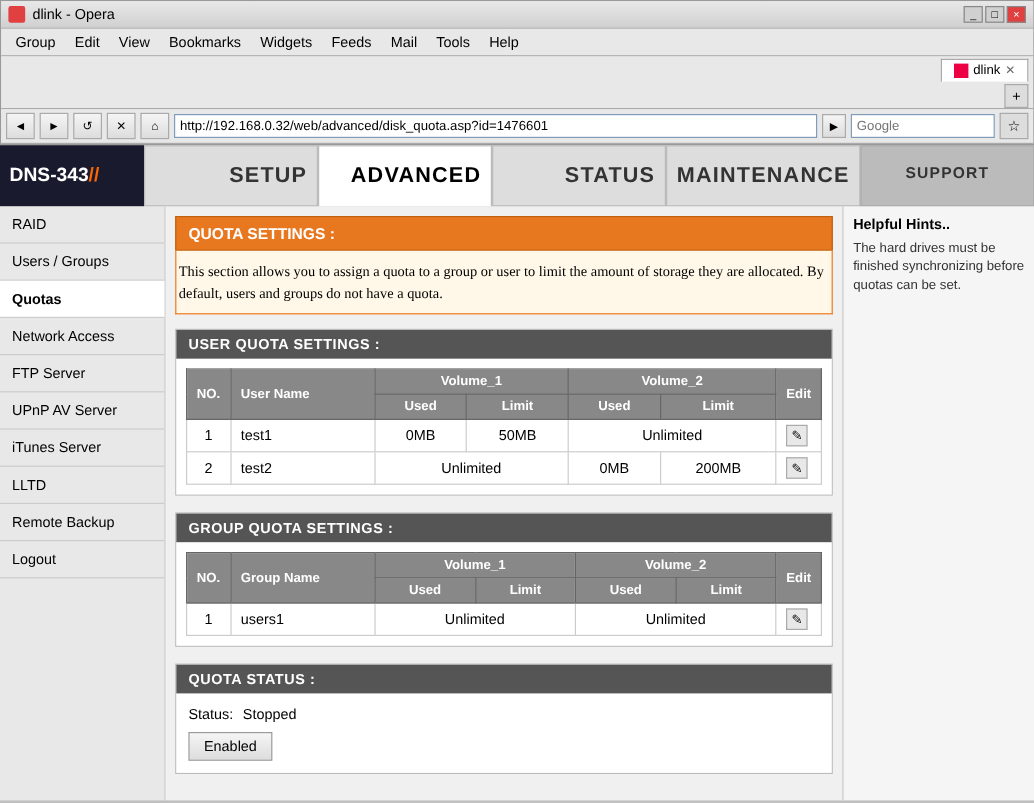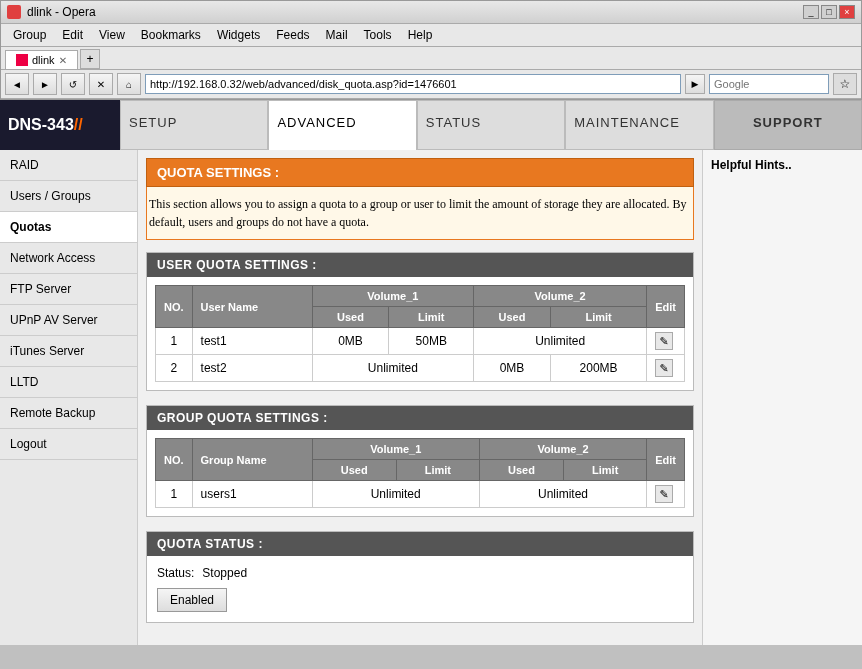--- a/index.html
+++ b/index.html
@@ -11,32 +11,32 @@
     .title-buttons { display: flex; gap: 2px; }
     .title-btn { width: 16px; height: 14px; background: #d0d0d0; border: 1px solid #888; font-size: 9px; cursor: pointer; display: flex; align-items: center; justify-content: center; }
     .menu-bar { display: flex; gap: 0; padding: 2px 4px; background: #e8e8e8; border-bottom: 1px solid #aaa; }
     .menu-item { padding: 2px 8px; font-size: 12px; cursor: pointer; }
     .toolbar { display: flex; align-items: center; padding: 3px 4px; background: #e8e8e8; border-bottom: 1px solid #aaa; gap: 4px; }
     .nav-btn { width: 24px; height: 22px; background: linear-gradient(to bottom, #f5f5f5, #ddd); border: 1px solid #aaa; cursor: pointer; display: flex; align-items: center; justify-content: center; font-size: 10px; }
     .address-bar { flex: 1; display: flex; align-items: center; gap: 4px; }
     .address-input { flex: 1; height: 20px; border: 1px solid #7f9db9; padding: 2px 4px; font-size: 11px; background: white; }
     .go-btn { width: 20px; height: 20px; background: linear-gradient(to bottom, #f5f5f5, #ddd); border: 1px solid #aaa; cursor: pointer; font-size: 9px; }
     .search-input { width: 120px; height: 20px; border: 1px solid #7f9db9; padding: 2px 4px; font-size: 11px; }
-    .tab-bar { display: flex; padding: 2px 4px 0; background: #e8e8e8; border-bottom: 1px solid #aaa; gap: 2px; align-items: flex-end; }
+    .tab-bar { display: flex; padding: 2px 4px 0; background: #e8e8e8; border-bottom: 1px solid #aaa; gap: 2px; align-items: flex-end; flex-direction: column; }
     .browser-tab { padding: 3px 10px; background: linear-gradient(to bottom, #f5f5f5, #e0e0e0); border: 1px solid #aaa; border-bottom: none; font-size: 11px; cursor: pointer; display: flex; align-items: center; gap: 4px; }
     .browser-tab.active { background: white; }
     .tab-close { font-size: 10px; color: #666; }
     .fav-icon { width: 12px; height: 12px; background: #e04; display: inline-block; }
 
     
     .page-container { display: flex; flex-direction: column; height: 536px; background: #c0c0c0; }
     .header { display: flex; background: #ddd; }
     .logo-area { width: 120px; background: #1a1a2e; display: flex; align-items: center; padding: 8px; color: white; font-size: 18px; font-weight: bold; min-height: 50px; }
     .nav-tabs { display: flex; flex: 1; }
-    .nav-tab { flex: 1; padding: 14px 8px; text-align: left; font-size: 13px; font-weight: normal; color: #333; background: #ddd; border: 1px solid #bbb; cursor: pointer; letter-spacing: 1px; }
+    .nav-tab { flex: 1; padding: 14px 8px; text-align: right; font-size: 18px; font-weight: bold; color: #333; background: #ddd; border: 1px solid #bbb; cursor: pointer; letter-spacing: 1px; }
     .nav-tab.active { background: white; color: #000; border-bottom: none; }
     .support-tab { flex: 1; padding: 14px 8px; text-align: center; font-size: 13px; font-weight: bold; color: #333; background: #bbb; border: 1px solid #aaa; cursor: pointer; letter-spacing: 1px; }
 
     .content-area { display: flex; flex: 1; }
     .sidebar { width: 138px; background: #e8e8e8; border-right: 1px solid #ccc; flex-shrink: 0; }
     .sidebar-item { padding: 8px 10px; border-bottom: 1px solid #ccc; cursor: pointer; font-size: 12px; color: #000; }
     .sidebar-item.active { background: #fff; font-weight: bold; }
     .main-content { flex: 1; background: #f0f0f0; overflow-y: auto; padding: 8px; }
     .hint-panel { width: 160px; background: #f5f5f5; border-left: 1px solid #ccc; padding: 8px; font-size: 11px; }
     .hint-title { font-weight: bold; margin-bottom: 6px; font-size: 12px; }
@@ -238,15 +238,16 @@
             <span>Status:</span>
             <span>Stopped</span>
           </div>
           <button class="enable-btn">Enabled</button>
         </div>
       </div>
     </div>
 
     <div class="hint-panel">
       <div class="hint-title">Helpful Hints..</div>
+      <div class="hint-text">The hard drives must be finished synchronizing before quotas can be set.</div>
     </div>
   </div>
 </div>
 
 </body></html>

